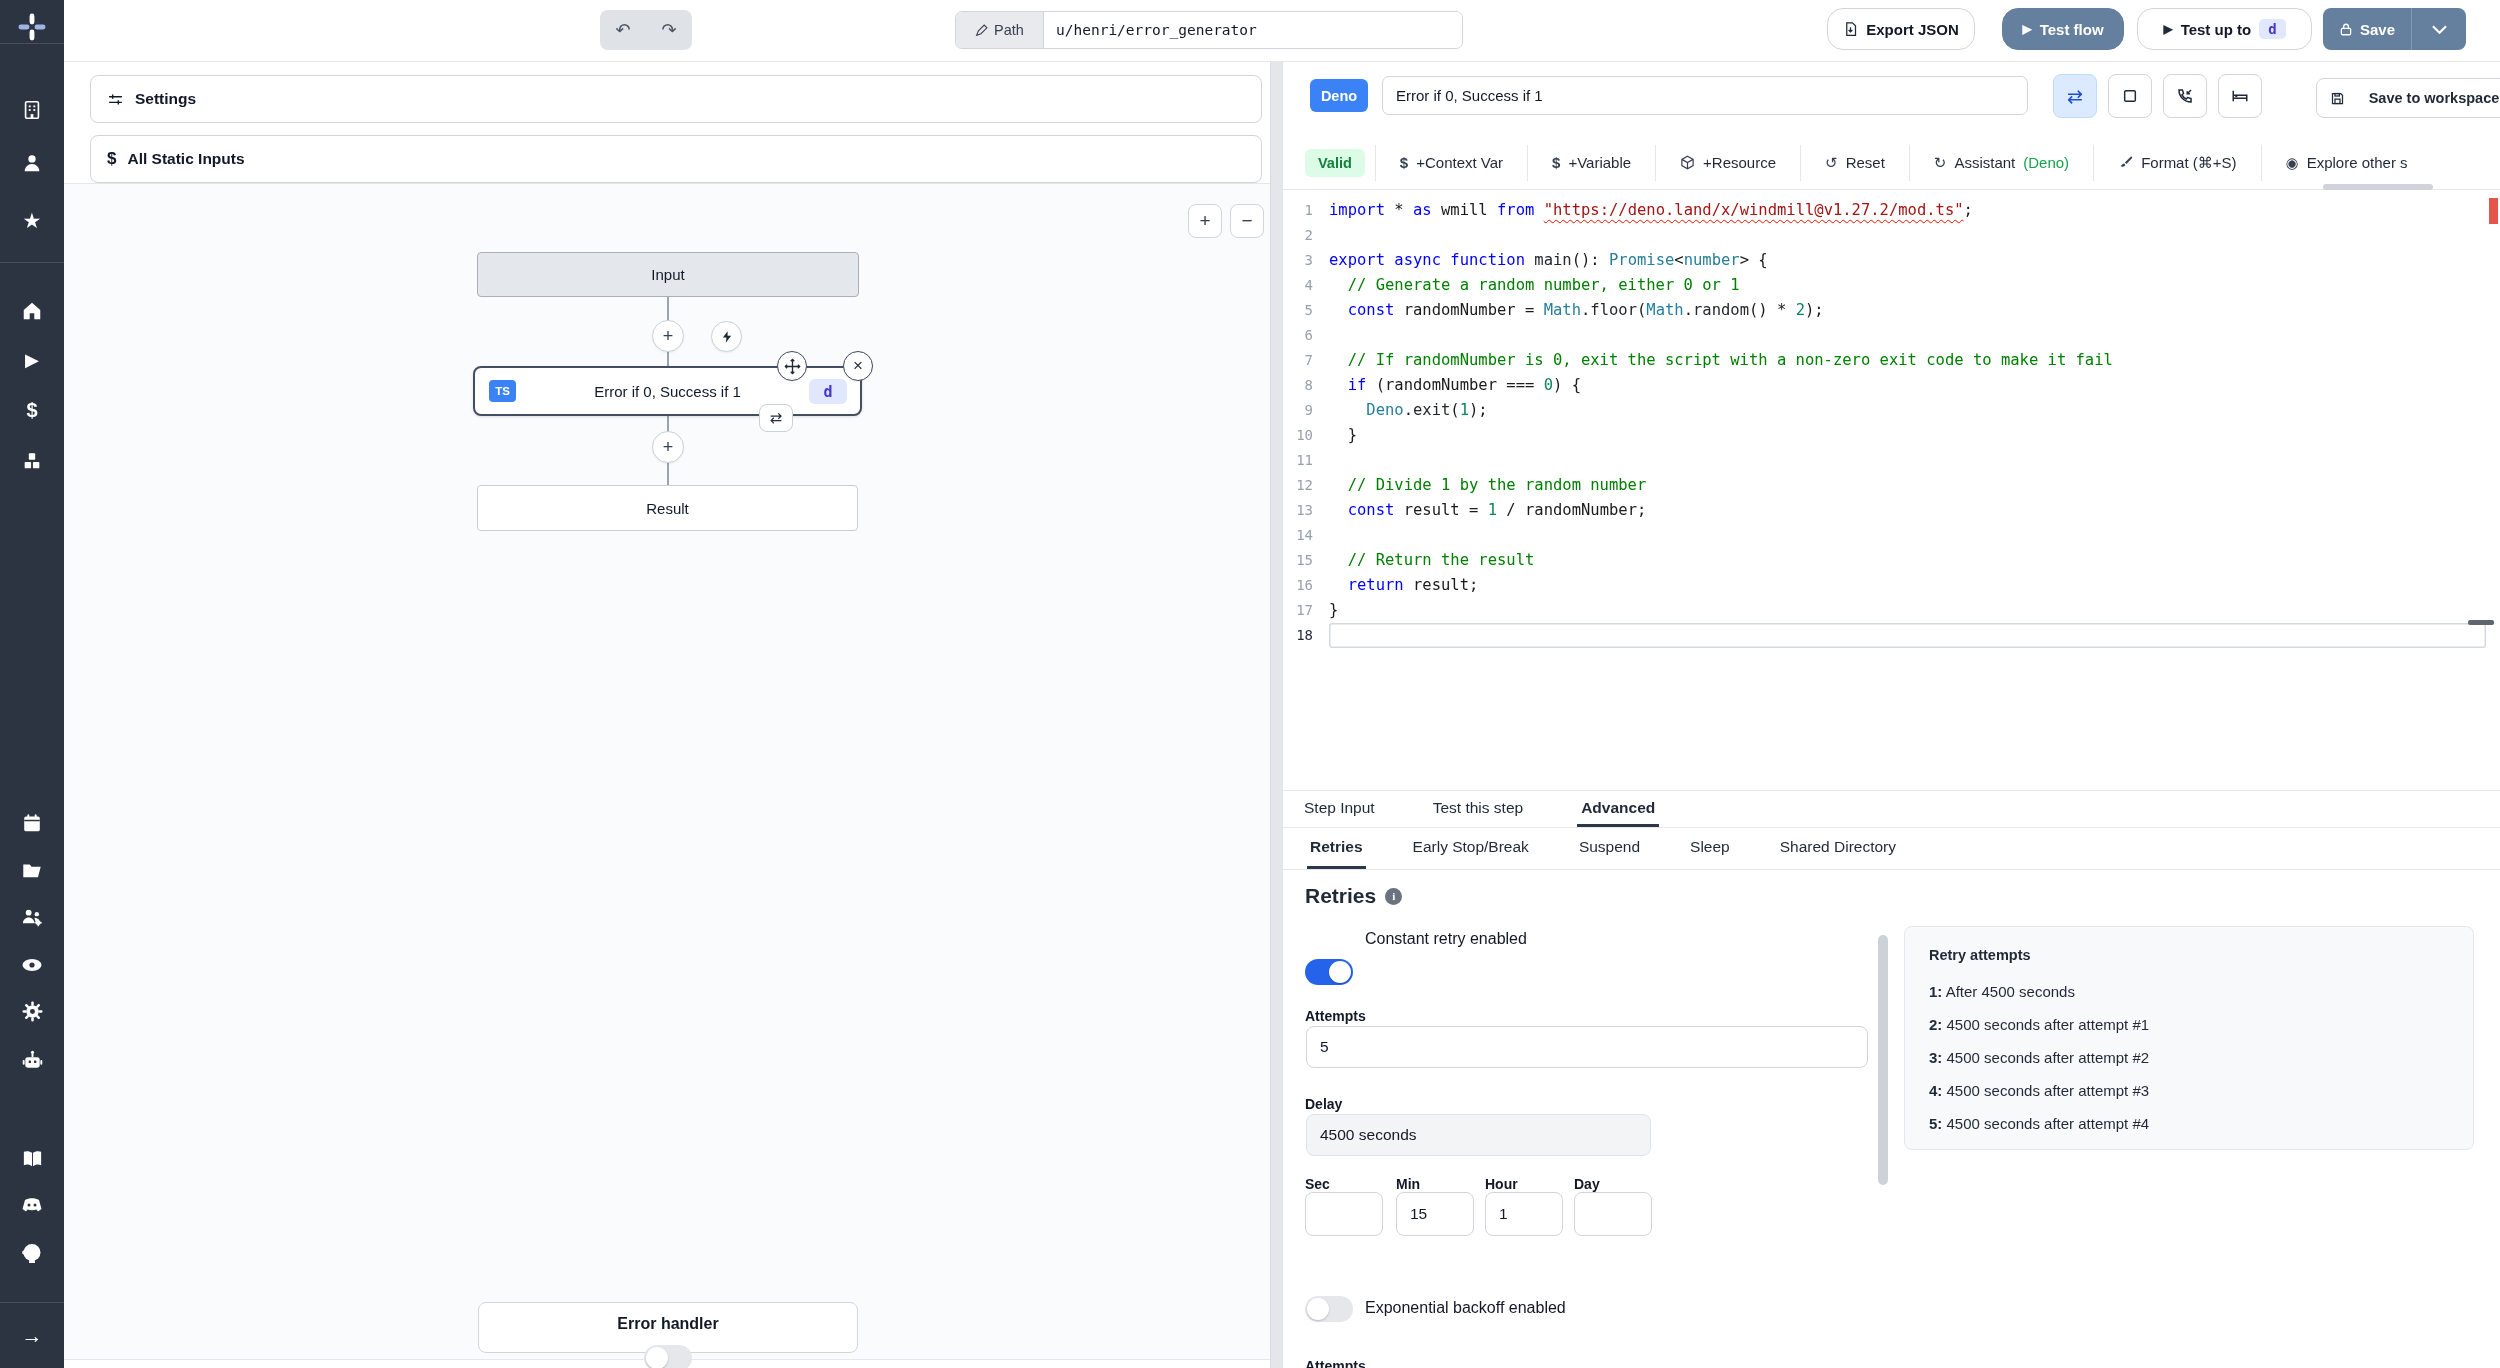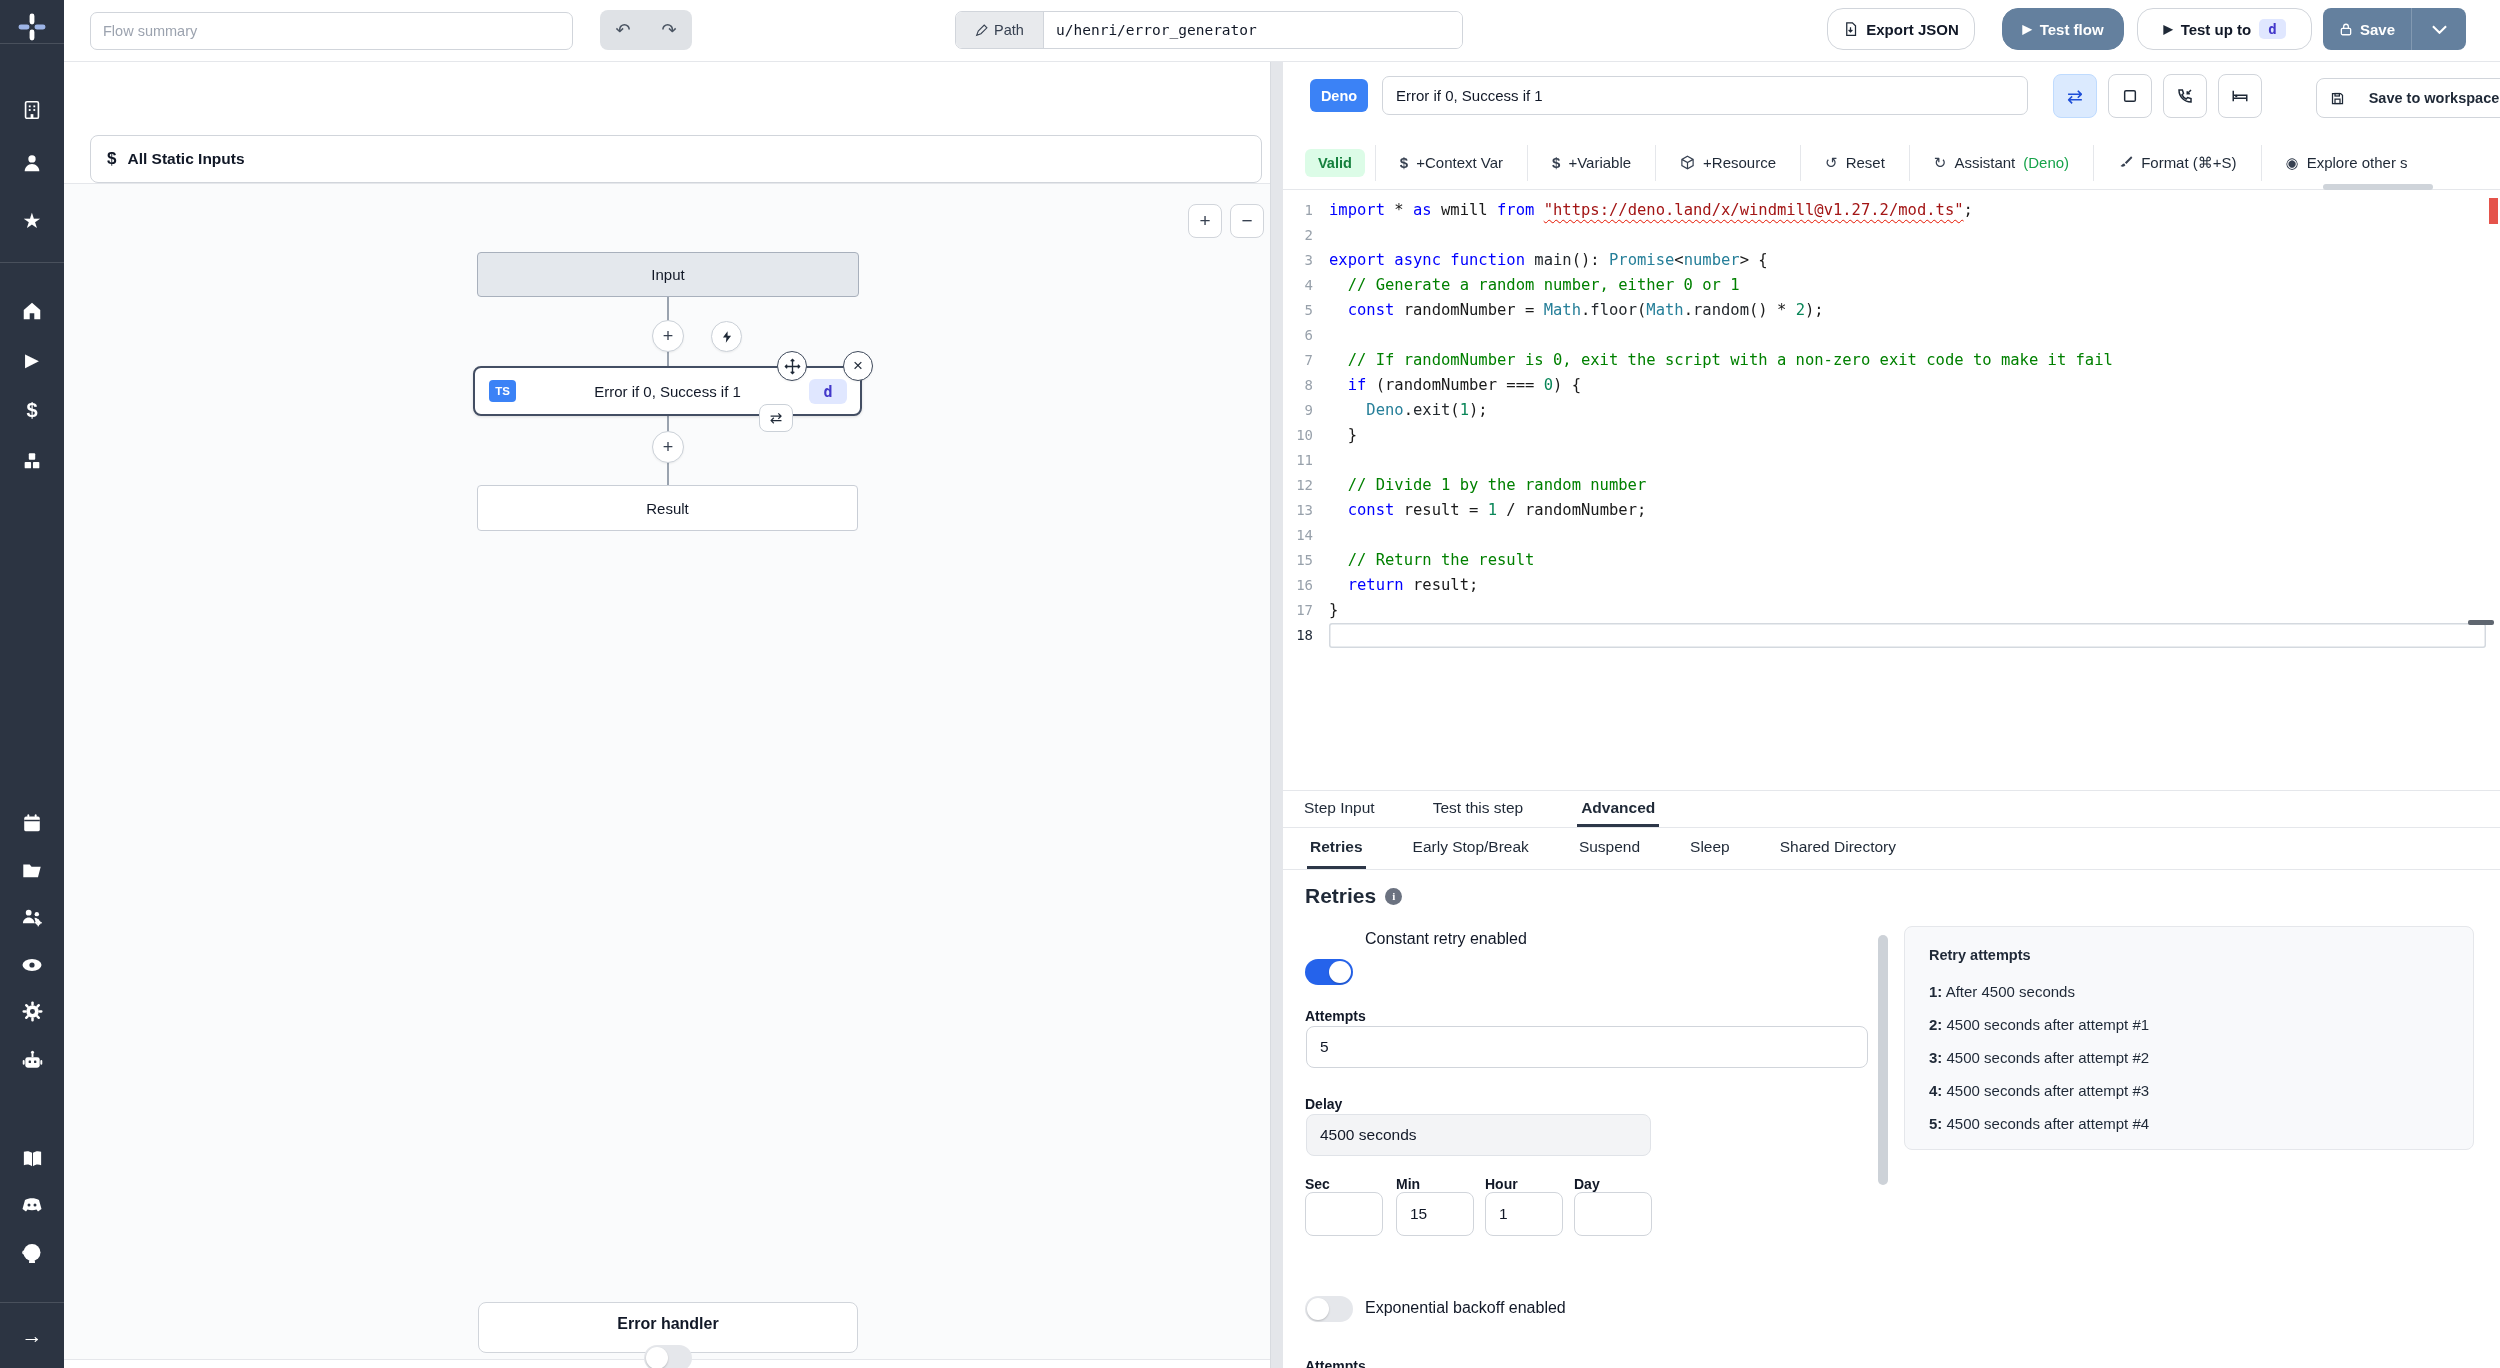--- a/index.html
+++ b/index.html
@@ -237,21 +237,20 @@
         <path d="M4 13 C2.5 12.5 2.5 10 4.5 10" stroke="#fff" stroke-width="1.6" fill="none"></path>
       </svg>
     </div>
     <div class="sdiv" style="top:1302px;"></div>
     <div class="sicon" style="top:1320px;">
         <span class="sglyph">→</span>
       </div>
   </aside>
 
   <header class="topbar">
-    <input class="tb-input" type="text" placeholder="Flow summary" style="">
     <div class="undoredo">
       <span>↶</span>
       <span>↷</span>
     </div>
     <div class="pathgroup">
       <div class="pathchip">
         <svg width="13" height="13" viewBox="0 0 24 24" fill="none" stroke="#374151" stroke-width="2">
             <path d="M3 21l3-8 11-11 5 5-11 11-8 3z"></path>
           </svg>
         <span>Path</span>
@@ -284,20 +283,27 @@
       </div>
       <div class="savecaret">
         <svg width="15" height="9" viewBox="0 0 16 9" fill="none" stroke="#fff" stroke-width="2.2">
             <path d="M1 1 L8 8 L15 1"></path>
           </svg>
       </div>
     </div>
   </header>
 
   <section class="flow-panel">
+    <div class="fbox" style="top:13px;">
+      <svg width="17" height="17" viewBox="0 0 24 24" fill="none" stroke="#111827" stroke-width="2">
+        <path d="M3 8 h18 M3 16 h18"></path>
+          <path d="M8 5 v6 M16 13 v6"></path>
+      </svg>
+      <span>Settings</span>
+    </div>
     <div class="fbox" style="top:73px;">
       <span style="font-weight:700;font-size:17px;">$</span>
       <span>All Static Inputs</span>
     </div>
 
     <div class="canvas">
       <div class="zoombtn" style="left:1124px;">
           <span>+</span>
         </div>
       <div class="zoombtn" style="left:1166px;">

